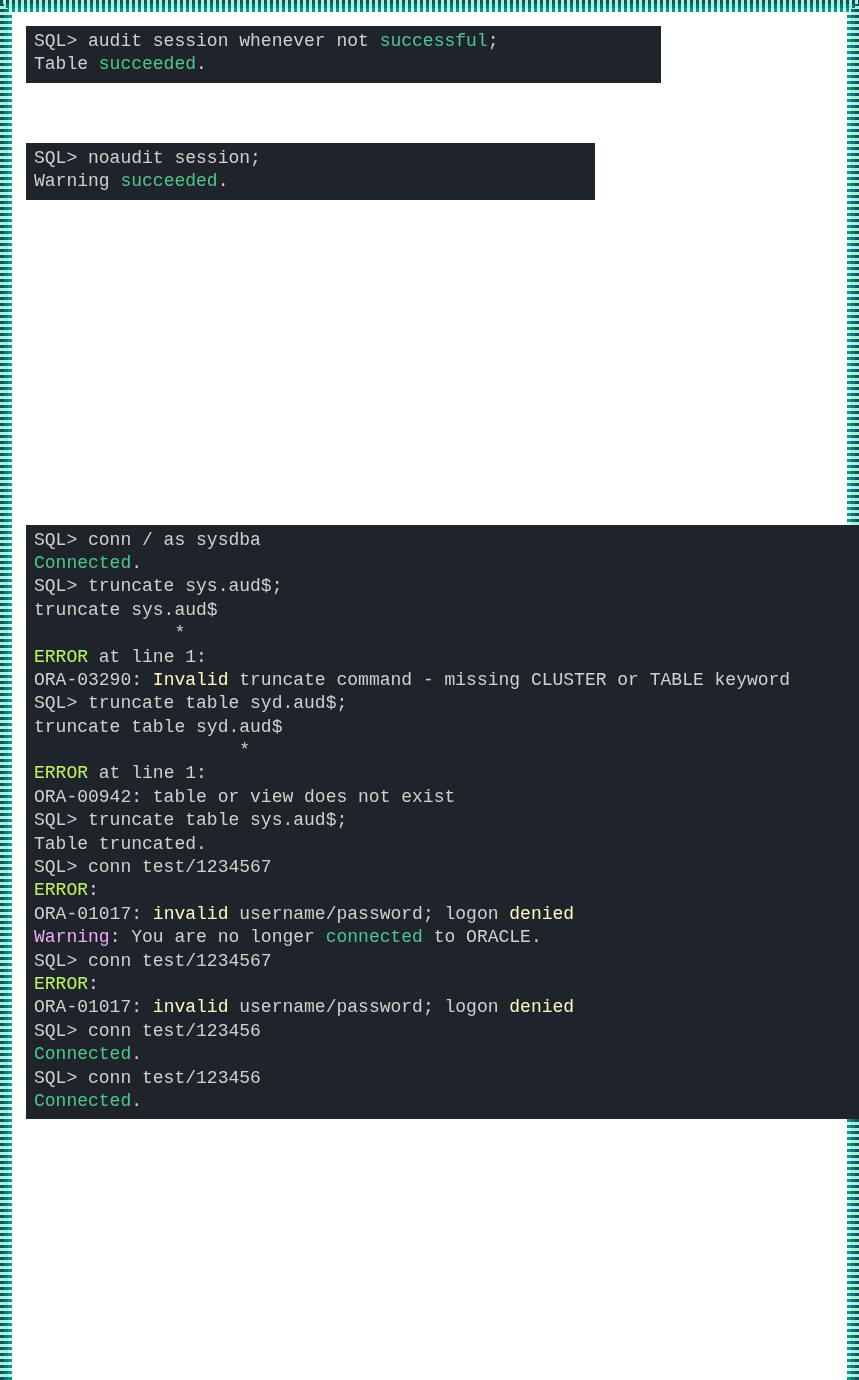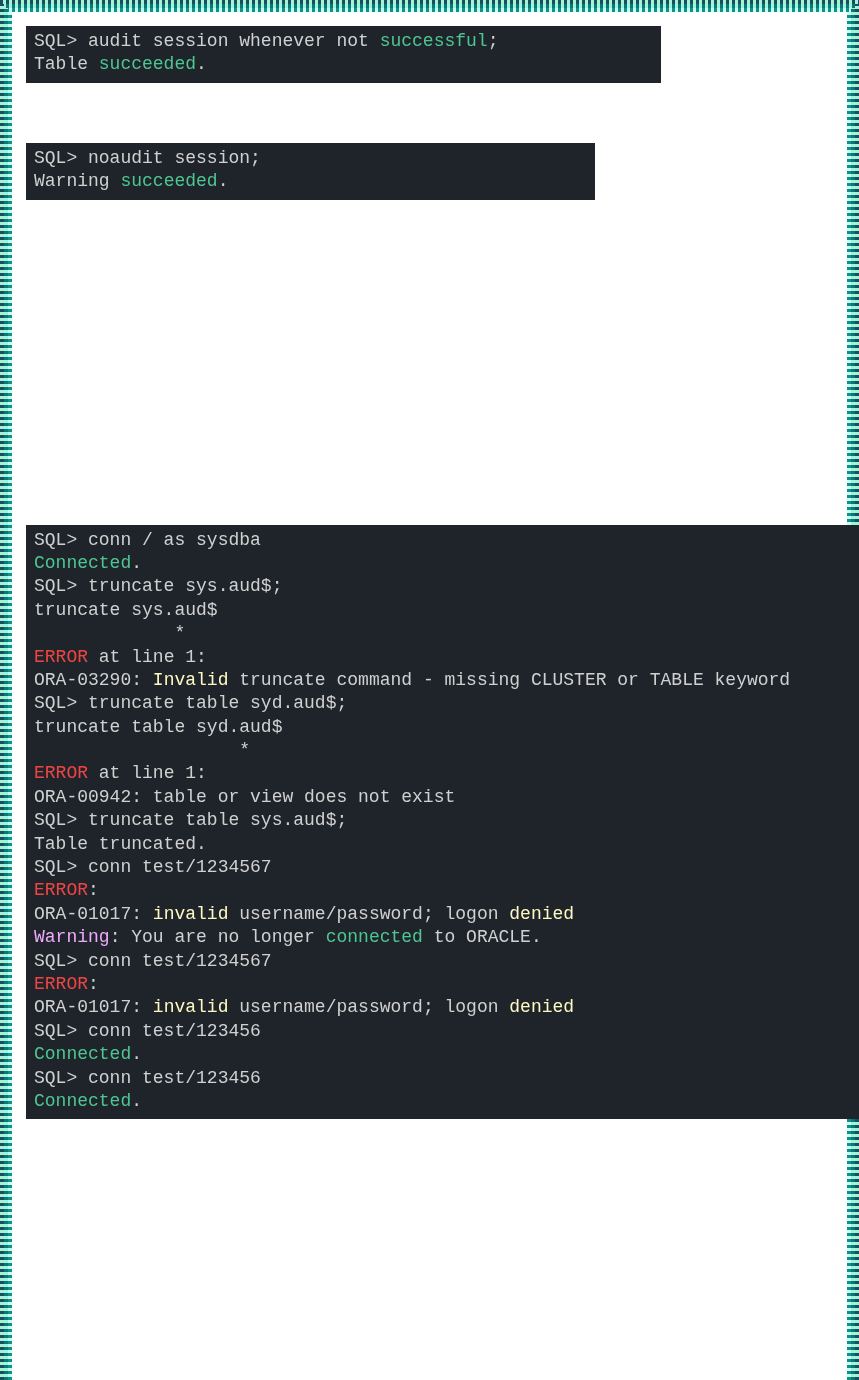--- a/index.html
+++ b/index.html
@@ -44,21 +44,21 @@
     padding:4px 8px 6px 8px;
     box-sizing:border-box;
     white-space:pre;
     vertical-align:top;
   }
   .term .line{display:block;}
   .block1{width:635px;}
   .block2{width:569px;margin-top:60px;}
   .block3{width:852px;margin-top:325px;white-space:pre;}
   .green{color:#4ec691;}
-  .red{color:#ef4444;}
+  .red{color:#bef264;}
   .orange{color:#fef9c3;}
   .yellow{color:#f0abfc;}
 </style>
 </head>
 <body>
 
 <div class="page">
   <div class="border-wrap">
     <div class="inner">
 

